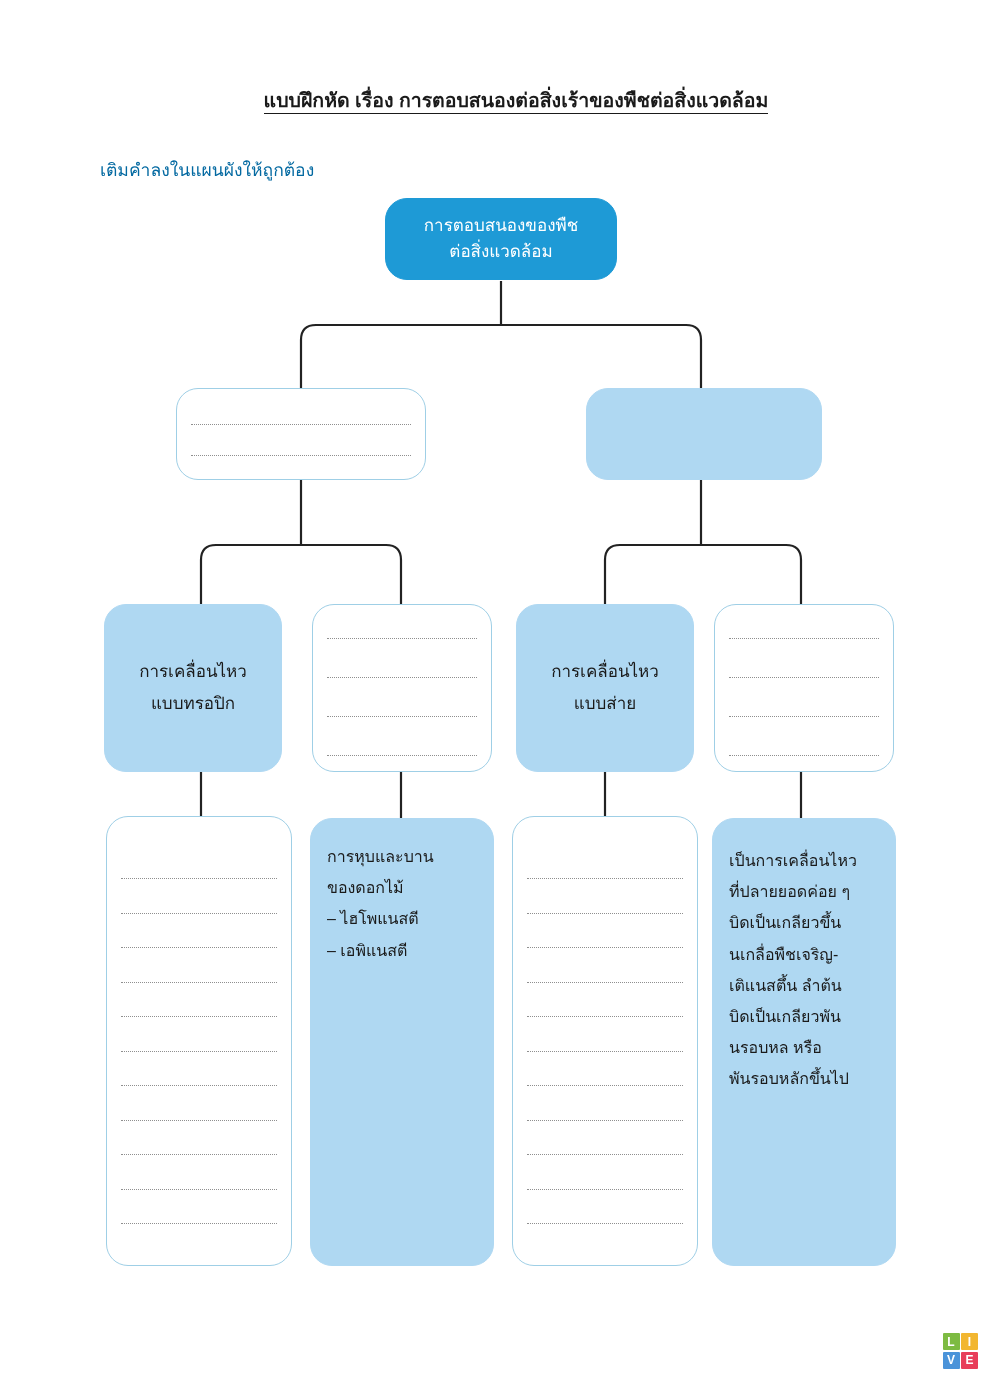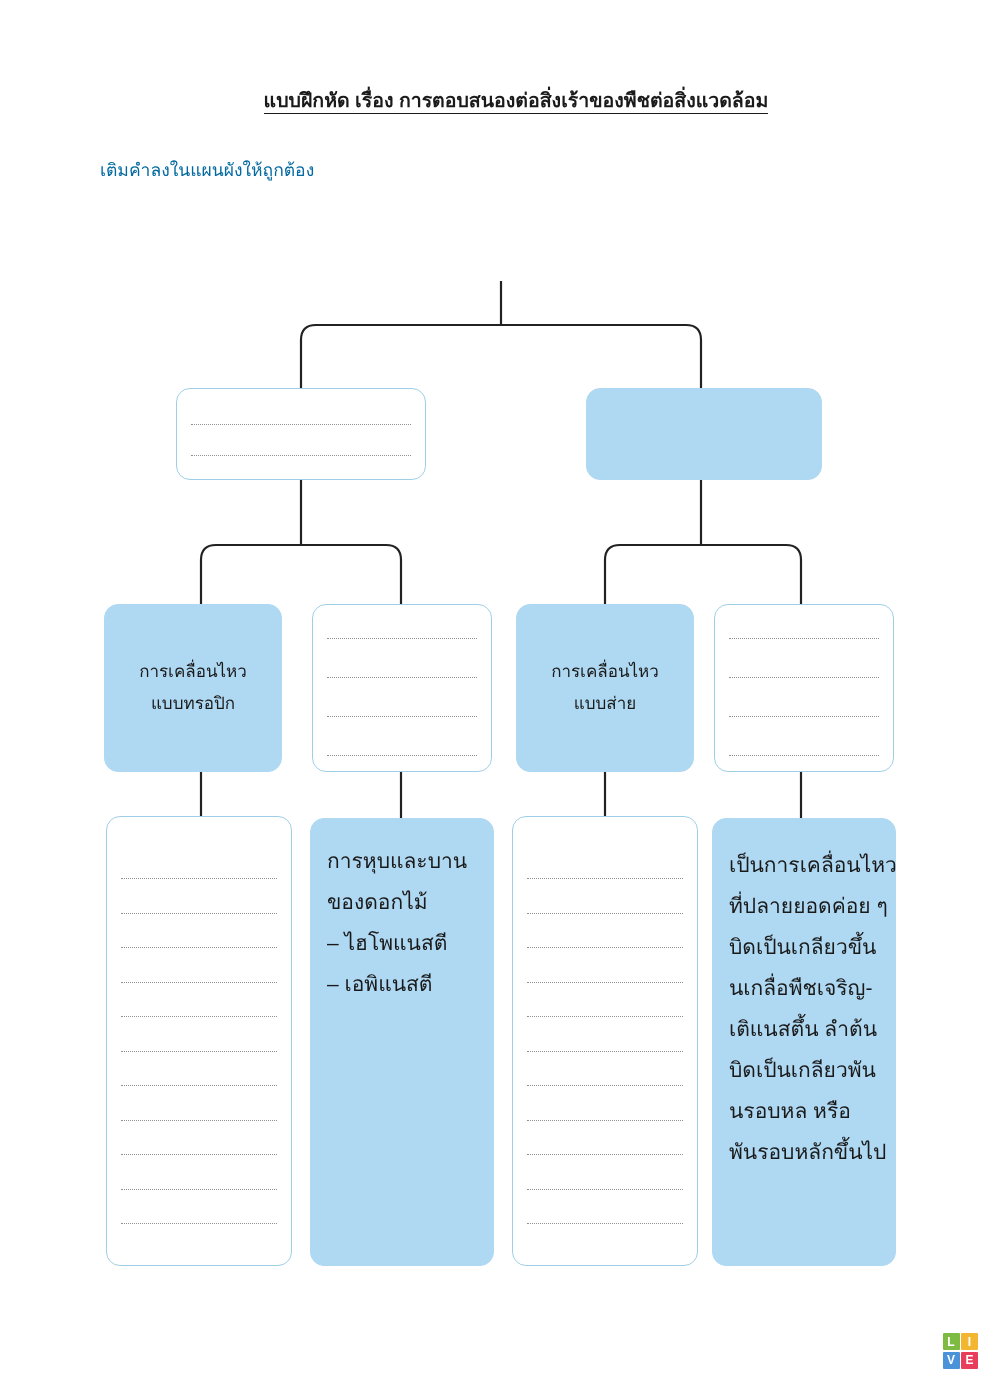--- a/index.html
+++ b/index.html
@@ -58,21 +58,21 @@
     top: 0;
     width: 1000px;
     height: 1381px;
     pointer-events: none;
   }
 
   
   .node {
     position: absolute;
     box-sizing: border-box;
-    border-radius: 14px;
+    border-radius: 22px;
     display: flex;
     flex-direction: column;
     justify-content: center;
     z-index: 3;
   }
   .node.root {
     background: #1E9AD6;
     border: 1px solid #1E9AD6;
     border-radius: 22px;
     align-items: center;
@@ -93,21 +93,21 @@
   .node.centertext {
     align-items: center;
     text-align: center;
     font-size: 17px;
     line-height: 1.9;
   }
   .node.bodytext {
     align-items: flex-start;
     justify-content: flex-start;
     text-align: center;
-    font-size: 21px;
+    font-size: 16px;
     line-height: 1.95;
     padding: 22px 32px 14px 16px;
   }
   .node .txt-line {
     display: block;
     white-space: nowrap;
   }
 
   
   .lines {
@@ -189,20 +189,24 @@
 
       <path d="M201,770 L201,818"></path>
       <path d="M401,770 L401,818"></path>
       <path d="M605,770 L605,818"></path>
       <path d="M801,770 L801,818"></path>
     </g>
   </svg>
 
   <div id="diagram">
 
+    <div class="node root" style="left:385px; top:198px; width:232px; height:82px;">
+      <span class="txt-line">การตอบสนองของพืช</span>
+      <span class="txt-line">ต่อสิ่งแวดล้อม</span>
+    </div>
 
     <div class="node blank" style="left:176px; top:388px; width:250px; height:92px;">
       <div class="lines" style="gap:30px; padding-top:12px;">
         <div class="wline"></div>
         <div class="wline"></div>
       </div>
     </div>
 
     <div class="node filled" style="left:586px; top:388px; width:236px; height:92px;"></div>
 

